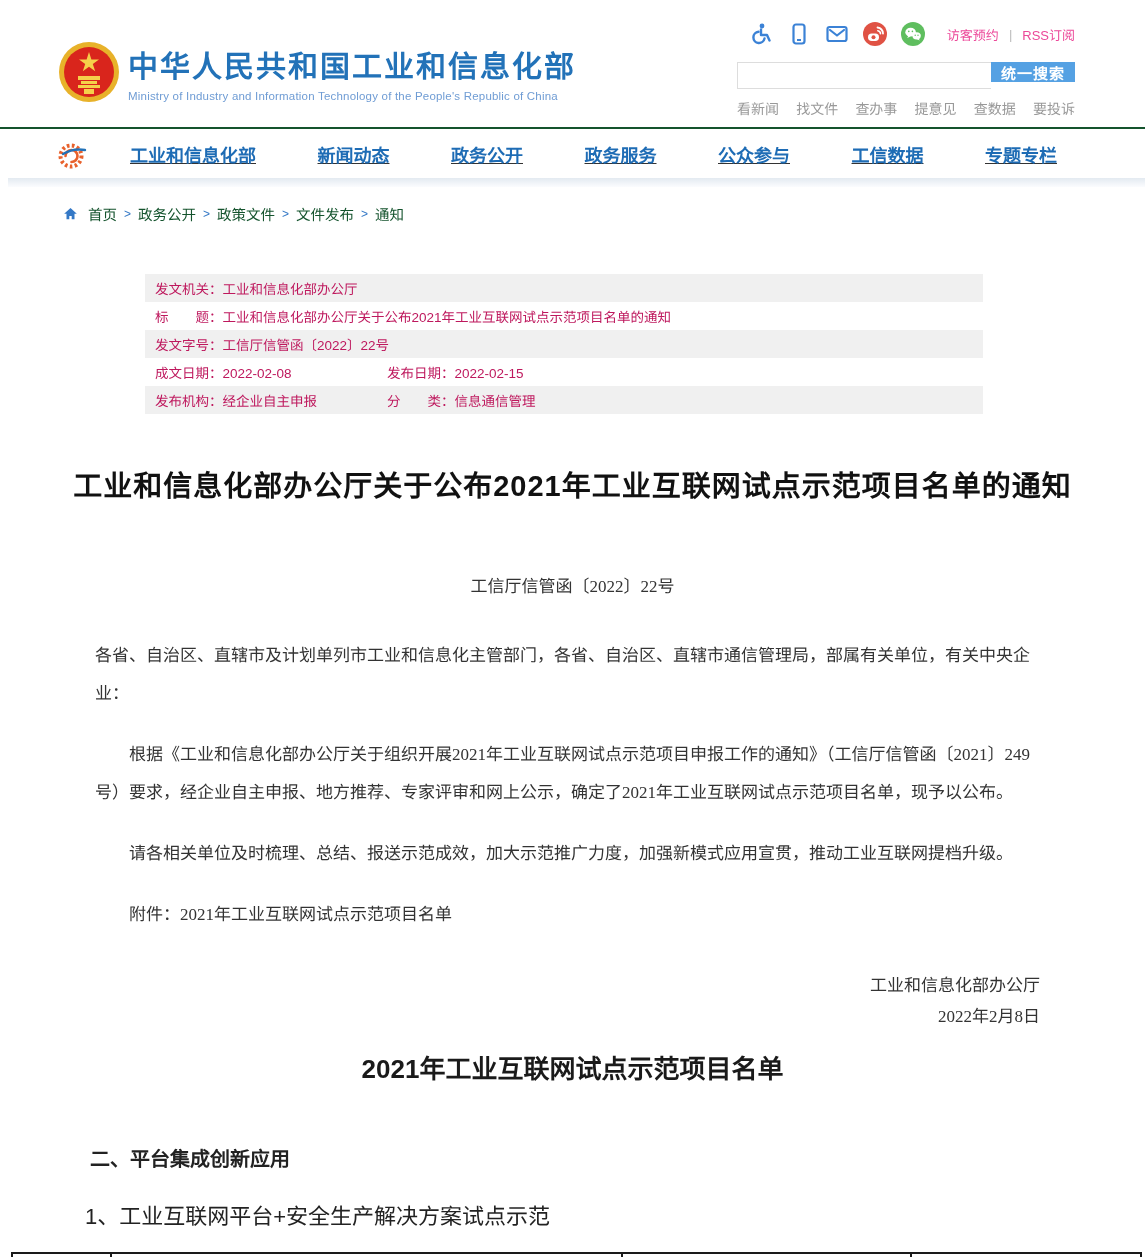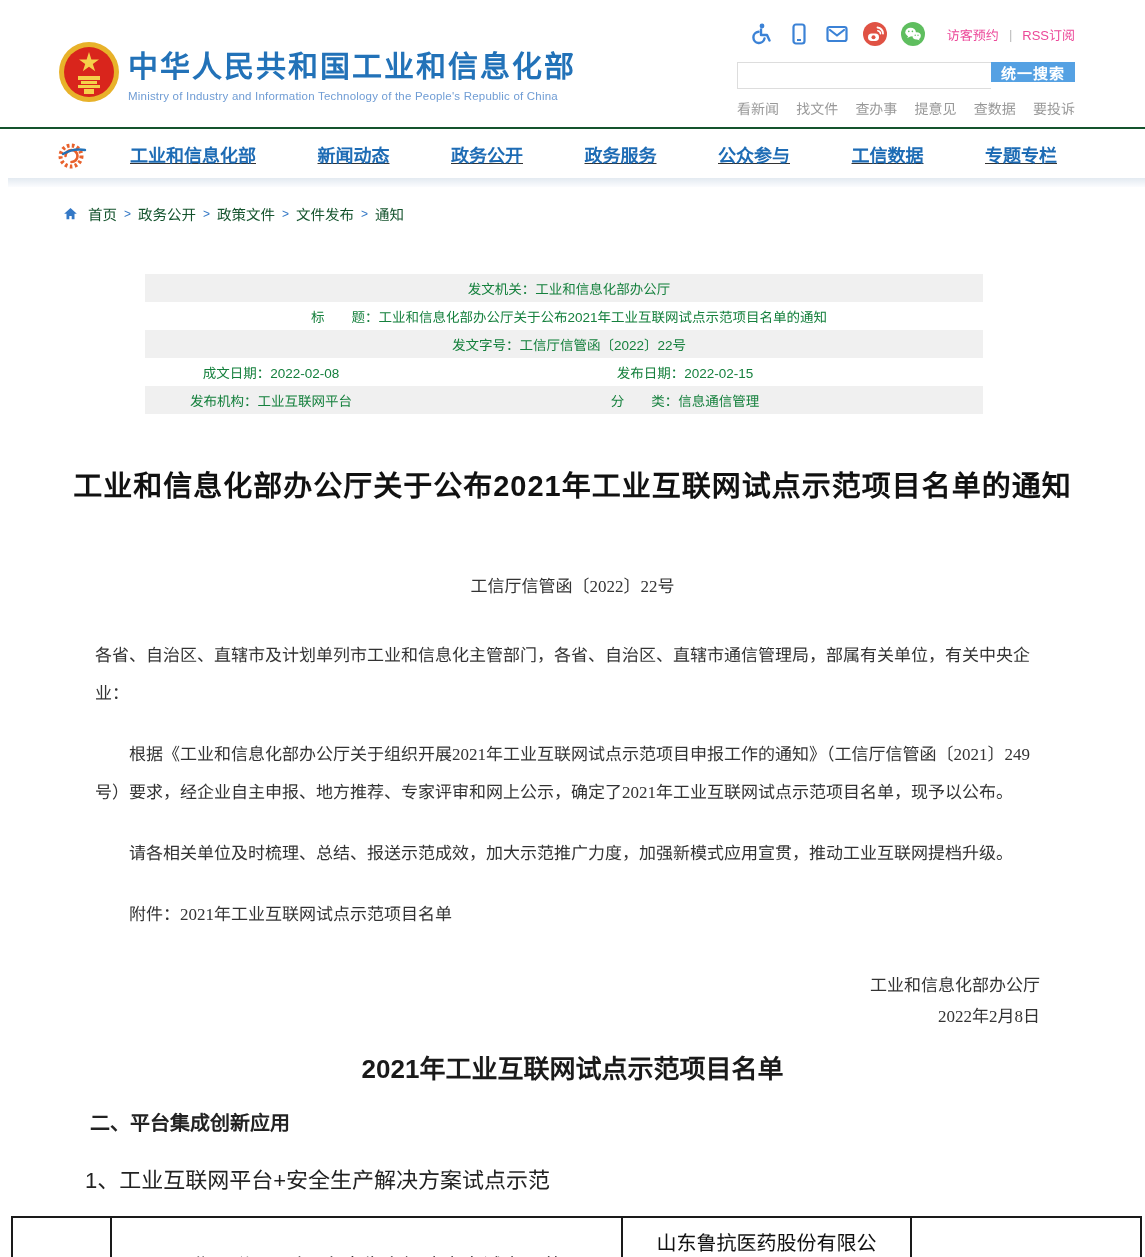--- a/index.html
+++ b/index.html
@@ -33,39 +33,39 @@
   .nav-logo { position:absolute; left:57px; top:11px; width:32px; height:30px; }
   .nav-items { display:flex; flex:1; padding:0 88px 0 130px; justify-content:space-between; }
   .nav-items a { font-size:18px; font-weight:bold; color:#1e6cb5; text-decoration:none; cursor:pointer; }
   .nav-shadow { height:9px; margin-left:8px; background:linear-gradient(#e3eaf1,#fbfcfe); }
   
   .breadcrumb { display:flex; align-items:center; gap:7px; padding:16px 0 6px 62px; font-size:14.5px; }
   .breadcrumb a { color:#14532d; text-decoration:none; cursor:pointer; }
   .crumb-sep { color:#3478c6; font-size:12px; }
   .home-icon { width:17px; height:16px; margin-right:2px; }
   
-  .meta-table { margin:44px 0 0 145px; width:838px; font-size:13.5px; color:#15803d;text-align:center; }
+  .meta-table { margin:44px 0 0 145px; width:838px; font-size:13.5px; color:#be185d; }
   .meta-row { display:flex; height:28px; align-items:center; padding-left:10px; }
   .meta-row.gray { background:#f0f0f0; }
   .meta-cell-wide { flex:1; }
   .meta-cell-left { width:232px; }
   
   .doc-title { margin-top:48px; text-align:center; font-size:29px; font-weight:bold; color:#111;
                letter-spacing:1px; }
   .doc-number { margin-top:68px; text-align:center; font-size:17px; color:#333;
                 font-family:"Liberation Serif","DejaVu Serif",serif; }
   .doc-body { margin:40px 93px 0 95px; font-size:17px; color:#333; line-height:38px;
               font-family:"Liberation Serif","DejaVu Serif",serif; }
   .doc-body p { margin-bottom:23px; }
   .doc-body p.indent { text-indent:2em; }
   .doc-sign { margin-top:36px; padding-right:105px; text-align:right; font-size:17px; color:#333;
               line-height:31px; font-family:"Liberation Serif","DejaVu Serif",serif; }
   
   .list-heading { margin-top:16px; text-align:center; font-size:26px; font-weight:bold; color:#1a1a1a; }
-  .list-category { margin:22px 0 0 90px; font-size:20px; font-weight:bold; color:#222; }
+  .list-category { margin:58px 0 0 90px; font-size:20px; font-weight:bold; color:#222; }
   .list-subcategory { margin:26px 0 0 85px; font-size:22px; color:#222; }
   .proj-table { margin:22px 5px 6px 11px; width:1129px; border-collapse:collapse; table-layout:fixed;
                 font-size:20px; color:#111; }
   .proj-table td { border:2px solid #1a1a1a; text-align:center; vertical-align:middle;
                    height:98px; padding:2px 10px; }
   .proj-line1 { text-decoration:underline; line-height:2.3; cursor:pointer; }
   .company-cell div { line-height:2.3; margin:0 auto; width:232px; }
 </style>
 </head>
 <body>
@@ -181,21 +181,21 @@
     <span class="meta-cell-wide"><span>标　　题：</span><span>工业和信息化部办公厅关于公布2021年工业互联网试点示范项目名单的通知</span></span>
   </div>
   <div class="meta-row gray">
     <span class="meta-cell-wide"><span>发文字号：</span><span>工信厅信管函〔2022〕22号</span></span>
   </div>
   <div class="meta-row">
     <span class="meta-cell-left"><span>成文日期：</span><span>2022-02-08</span></span>
     <span class="meta-cell-wide"><span>发布日期：</span><span>2022-02-15</span></span>
   </div>
   <div class="meta-row gray">
-    <span class="meta-cell-left"><span>发布机构：</span><span>工业互联网平台</span></span>
+    <span class="meta-cell-left"><span>发布机构：</span><span>经企业自主申报</span></span>
     <span class="meta-cell-wide"><span>分　　类：</span><span>信息通信管理</span></span>
   </div>
 </div>
 
 <div class="doc-title">工业和信息化部办公厅关于公布2021年工业互联网试点示范项目名单的通知</div>
 <div class="doc-number">工信厅信管函〔2022〕22号</div>
 
 <div class="doc-body">
   <p>各省、自治区、直辖市及计划单列市工业和信息化主管部门，各省、自治区、直辖市通信管理局，部属有关单位，有关中央企业：</p>
   <p class="indent">根据《工业和信息化部办公厅关于组织开展2021年工业互联网试点示范项目申报工作的通知》（工信厅信管函〔2021〕249号）要求，经企业自主申报、地方推荐、专家评审和网上公示，确定了2021年工业互联网试点示范项目名单，现予以公布。</p>

